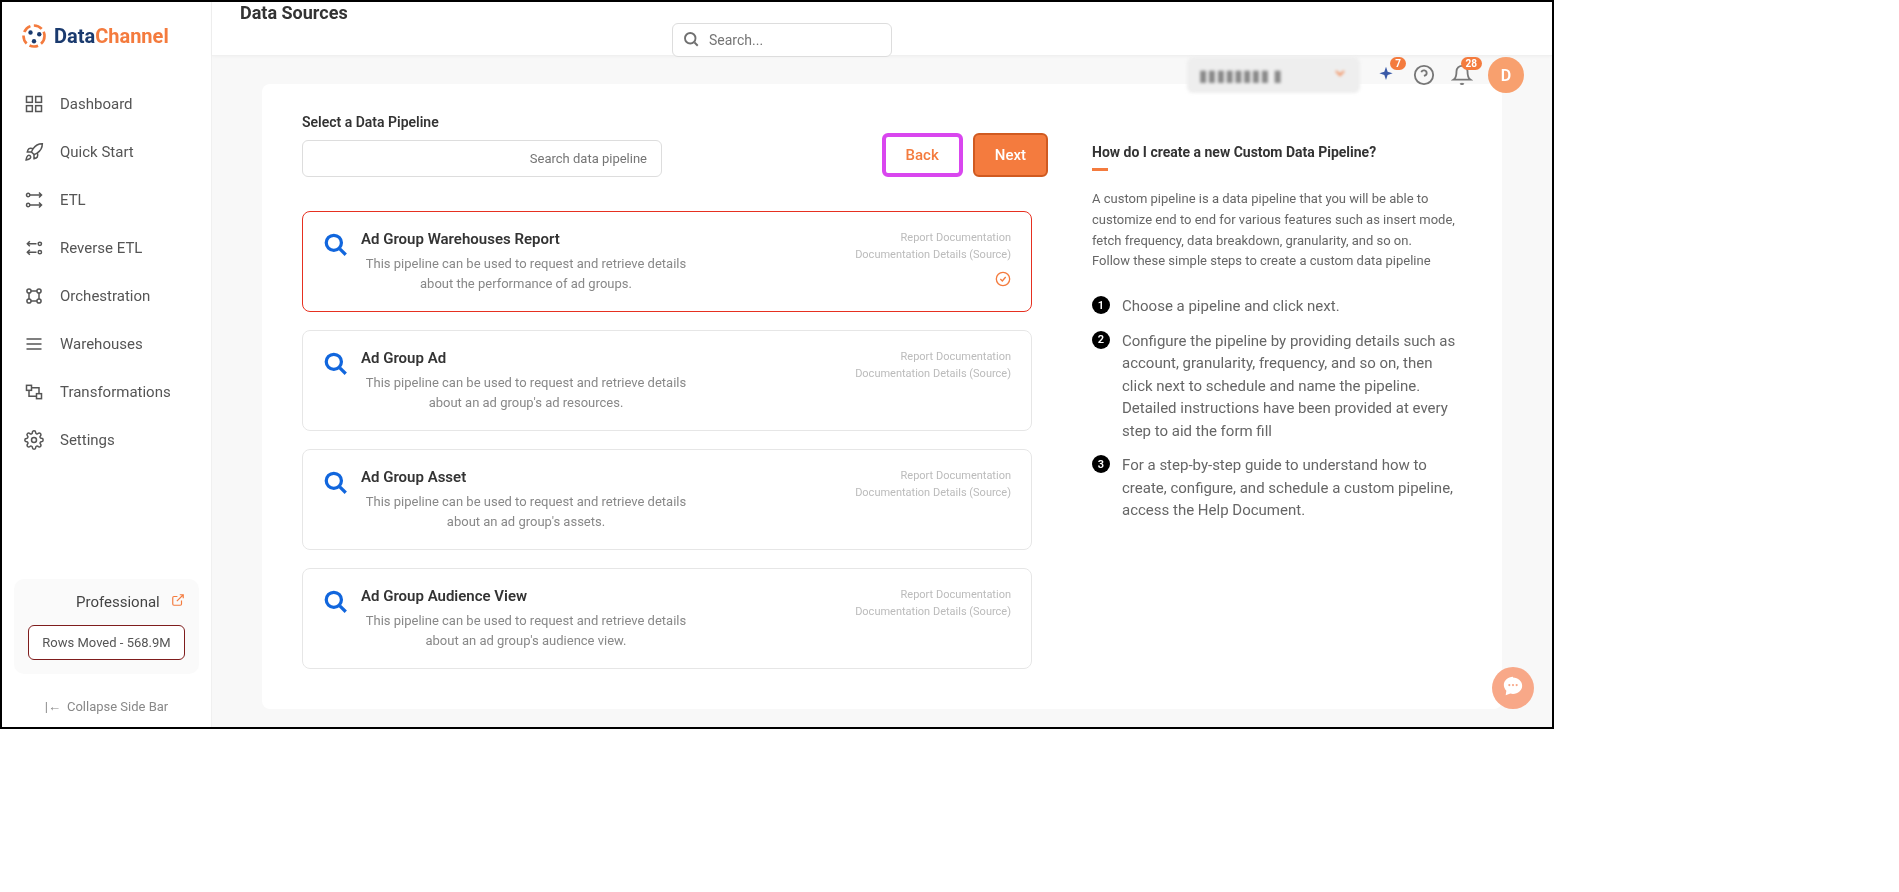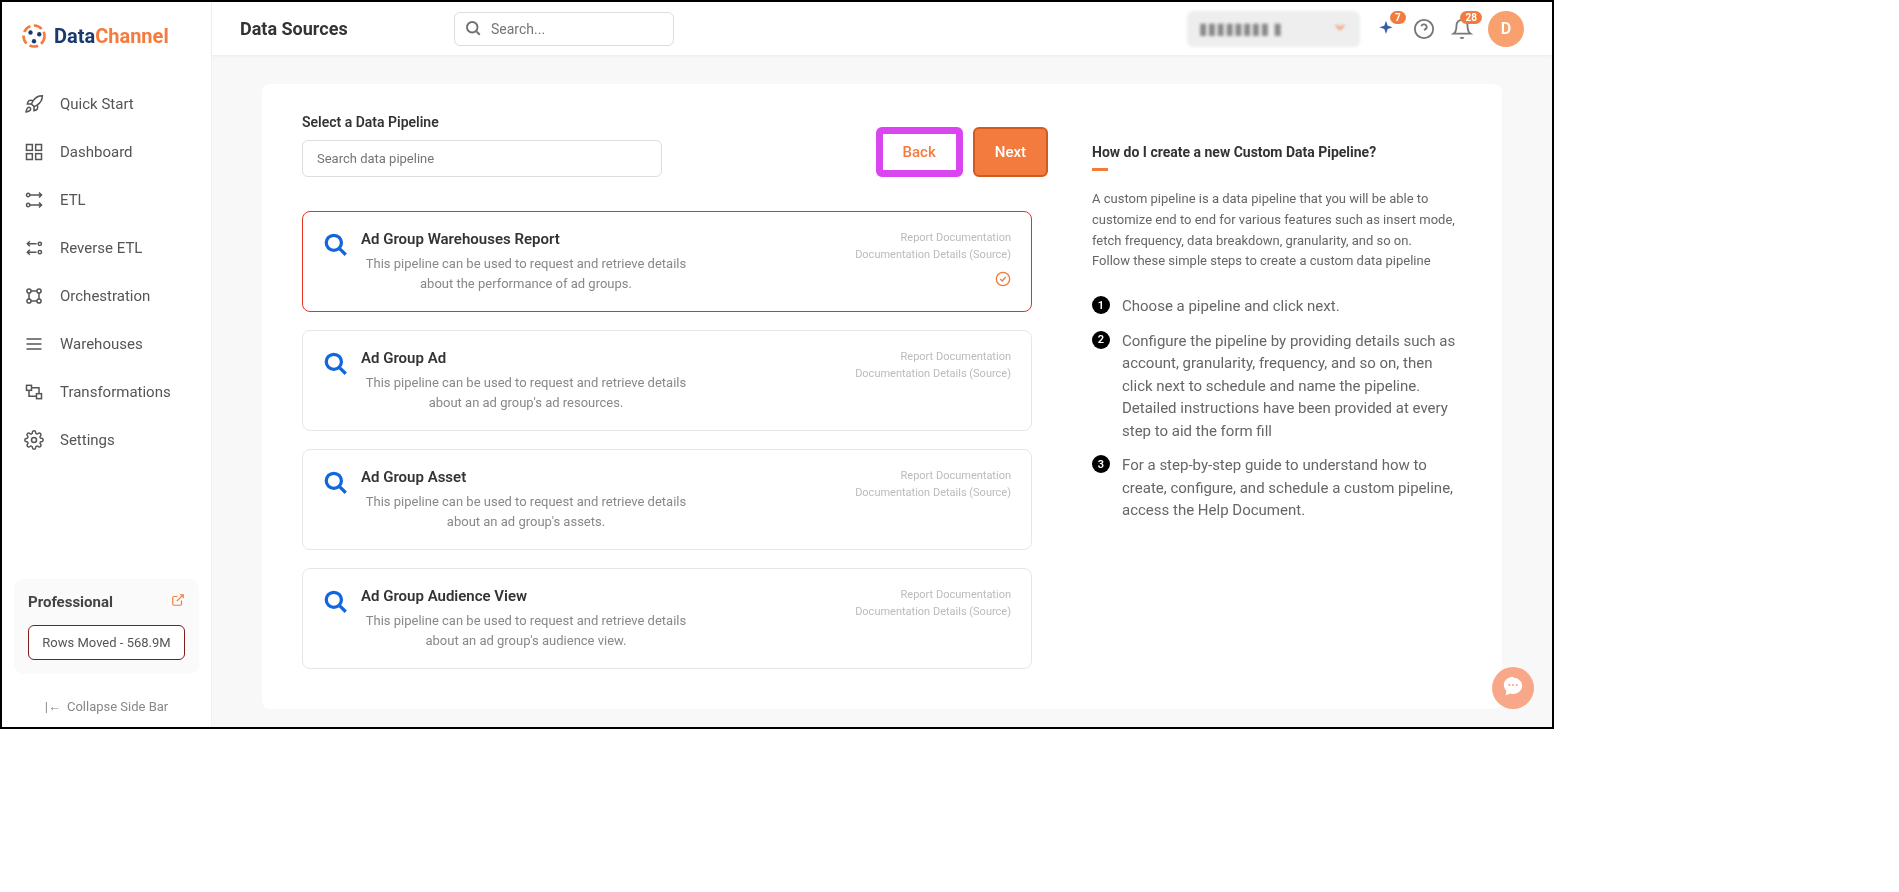--- a/index.html
+++ b/index.html
@@ -10,50 +10,50 @@
     .logo-icon { width: 28px; height: 28px; }
     .logo-text { font-size: 20px; font-weight: 700; }
     .logo-data { color: #1a3a6e; }
     .logo-channel { color: #f47b3e; }
     
     .nav { flex: 1; padding: 10px 0; }
     .nav-item { display: flex; align-items: center; gap: 16px; padding: 14px 22px; color: #555; font-size: 15px; cursor: pointer; }
     .nav-icon { width: 20px; height: 20px; display: flex; align-items: center; justify-content: center; color: #555; }
     
     .plan-box { margin: 12px; padding: 14px; background: #fafafa; border-radius: 10px; }
-    .plan-title { display: flex; justify-content: space-between; align-items: center; font-weight: 700; color: #444; font-size: 15px; margin-bottom: 14px; }
+    .plan-title { display: flex; justify-content: space-between; align-items: center; font-weight: 400; color: #444; font-size: 15px; margin-bottom: 14px; margin-left: 48px; }
     .plan-open { color: #f47b3e; }
     .plan-rows { background: #fff; border: 1px solid #7f1d1d; border-radius: 6px; padding: 9px 12px; font-size: 13px; color: #555; text-align: center; }
     
     .collapse-bar { display: flex; align-items: center; justify-content: center; gap: 6px; padding: 13px 0 13px 0; color: #888; font-size: 13px; cursor: pointer; }
     
     .main { position: absolute; left: 210px; top: 0; right: 0; height: 100%; background: #f8f8f8; }
     
-    .topbar { background: #fff; height: 54px; display: flex; align-items: center; padding: 0 28px; border-bottom: 1px solid #f0f0f0; box-shadow: 0 1px 3px rgba(0,0,0,0.03); }
+    .topbar { background: #fff; height: 54px; display: flex; padding: 0 28px; border-bottom: 1px solid #f0f0f0; box-shadow: 0 1px 3px rgba(0,0,0,0.03); flex-direction: column; }
     .page-title { font-size: 18px; font-weight: 700; color: #333; }
     .search-box { margin-left: auto; margin-right: auto; position: relative; transform: translateX(-100px); }
     .search-input { width: 220px; padding: 8px 12px 8px 36px; border: 1px solid #ddd; border-radius: 6px; font-size: 14px; background: #fff; }
     .search-icon-pos { position: absolute; left: 10px; top: 7px; color: #707070; }
     
     .top-actions { display: flex; align-items: center; gap: 14px; margin-left: auto; }
     .account-select { background: #eee; border-radius: 6px; padding: 8px 12px; display: flex; align-items: center; gap: 50px; color: #888; filter: blur(1.5px); }
     .badge-wrap { position: relative; }
     .badge { position: absolute; top: -6px; right: -8px; background: #f47b3e; color: #fff; font-size: 10px; font-weight: 700; border-radius: 10px; padding: 1px 5px; min-width: 16px; text-align: center; }
     .icon-btn { color: #777; cursor: pointer; display: flex; align-items: center; justify-content: center; width: 24px; height: 24px; }
     .avatar { width: 36px; height: 36px; border-radius: 50%; background: #f8a06e; color: #fff; display: flex; align-items: center; justify-content: center; font-weight: 600; font-size: 16px; }
     
     .content { padding: 30px 40px; display: flex; gap: 4px; background: #fff; margin: 28px 50px; border-radius: 8px; height: calc(100% - 100px); }
     
     .left-panel { flex: 1.1; padding-right: 0; display: flex; flex-direction: column; }
     .select-header { display: flex; justify-content: space-between; align-items: flex-end; margin-bottom: 14px; }
     .select-title { font-size: 14px; font-weight: 600; color: #333; margin-bottom: 10px; }
-    .pipeline-search { width: 360px; padding: 10px 14px; border: 1px solid #ddd; border-radius: 6px; font-size: 13px; }
+    .pipeline-search { width: 360px; padding: 10px 14px; border: 1px solid #ddd; border-radius: 6px; font-size: 13px; text-align: right; }
     .btn-group { display: flex; gap: 10px; }
     .btn { padding: 9px 20px; border-radius: 6px; font-size: 15px; font-weight: 500; cursor: pointer; border: 1px solid transparent; }
-    .btn-back { background: #fff; border: 7px solid #d946ef; color: #f47b3e; }
+    .btn-back { background: #fff; border: 4px solid #d946ef; color: #f47b3e; }
     .btn-next { background: #f47b3e; color: #fff; border: 2px solid #d05a20; }
     
     .pipeline-list { margin-top: 20px; overflow-y: auto; padding-right: 16px; }
     .pipeline-card { border: 1px solid #e6e6e6; border-radius: 8px; padding: 18px 20px; margin-bottom: 18px; display: flex; gap: 12px; position: relative; cursor: pointer; }
     .pipeline-card.selected { border: 1px solid #e63020; }
     .card-icon { color: #1166dd; margin-top: 2px; flex-shrink: 0; }
     .card-body { flex: 1; }
     .card-title { font-size: 15px; font-weight: 600; color: #333; margin-bottom: 6px; }
     .card-desc { font-size: 13px; color: #888; line-height: 1.5; max-width: 330px; text-align: center; }
     .card-meta { text-align: right; font-size: 11px; color: #bbb; line-height: 1.5; }
@@ -86,36 +86,36 @@
           <circle cx="16" cy="22" r="2.5" fill="#1a3a6e"></circle>
         </svg>
     </span>
     <span class="logo-text"><span class="logo-data">Data</span><span class="logo-channel">Channel</span></span>
   </div>
 
   <nav class="nav">
     <div class="nav-item">
       <span class="nav-icon">
           <svg width="20" height="20" viewBox="0 0 24 24" fill="none" stroke="currentColor" stroke-width="1.8">
-            <path d="M4.5 16.5c-1.5 1.26-2 5-2 5s3.74-.5 5-2c.71-.84.7-2.13-.09-2.91a2.18 2.18 0 0 0-2.91-.09zM12 15l-3-3a22 22 0 0 1 2-3.95A12.88 12.88 0 0 1 22 2c0 2.72-.78 7.5-6 11a22.35 22.35 0 0 1-4 2z"></path>
-            <path d="M9 12H4s.55-3.03 2-4c1.62-1.08 5 0 5 0M12 15v5s3.03-.55 4-2c1.08-1.62 0-5 0-5"></path>
-          </svg>
-        </span>
-      <span>Quick Start</span>
-    </div>
-    <div class="nav-item">
-      <span class="nav-icon">
-          <svg width="20" height="20" viewBox="0 0 24 24" fill="none" stroke="currentColor" stroke-width="1.8">
             <rect x="3" y="3" width="7" height="7"></rect>
             <rect x="14" y="3" width="7" height="7"></rect>
             <rect x="14" y="14" width="7" height="7"></rect>
             <rect x="3" y="14" width="7" height="7"></rect>
           </svg>
         </span>
       <span>Dashboard</span>
+    </div>
+    <div class="nav-item">
+      <span class="nav-icon">
+          <svg width="20" height="20" viewBox="0 0 24 24" fill="none" stroke="currentColor" stroke-width="1.8">
+            <path d="M4.5 16.5c-1.5 1.26-2 5-2 5s3.74-.5 5-2c.71-.84.7-2.13-.09-2.91a2.18 2.18 0 0 0-2.91-.09zM12 15l-3-3a22 22 0 0 1 2-3.95A12.88 12.88 0 0 1 22 2c0 2.72-.78 7.5-6 11a22.35 22.35 0 0 1-4 2z"></path>
+            <path d="M9 12H4s.55-3.03 2-4c1.62-1.08 5 0 5 0M12 15v5s3.03-.55 4-2c1.08-1.62 0-5 0-5"></path>
+          </svg>
+        </span>
+      <span>Quick Start</span>
     </div>
     <div class="nav-item">
       <span class="nav-icon">
           <svg width="20" height="20" viewBox="0 0 24 24" fill="none" stroke="currentColor" stroke-width="1.8">
             <circle cx="5" cy="6" r="2"></circle>
             <circle cx="5" cy="18" r="2"></circle>
             <path d="M7 6h14M7 18h14M18 3l3 3-3 3M18 15l3 3-3 3"></path>
           </svg>
         </span>
       <span>ETL</span>

